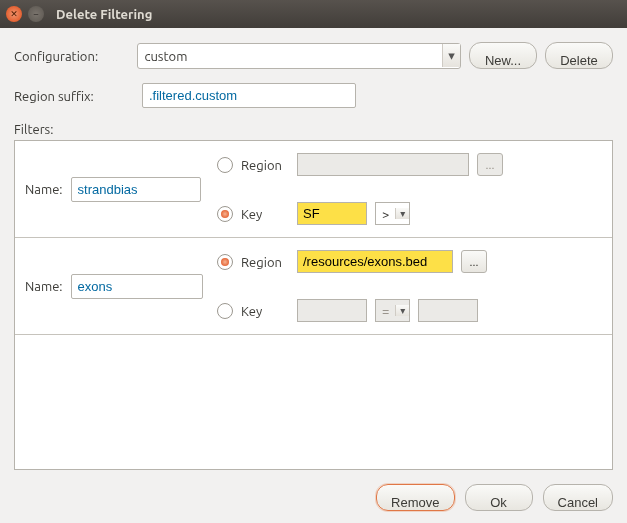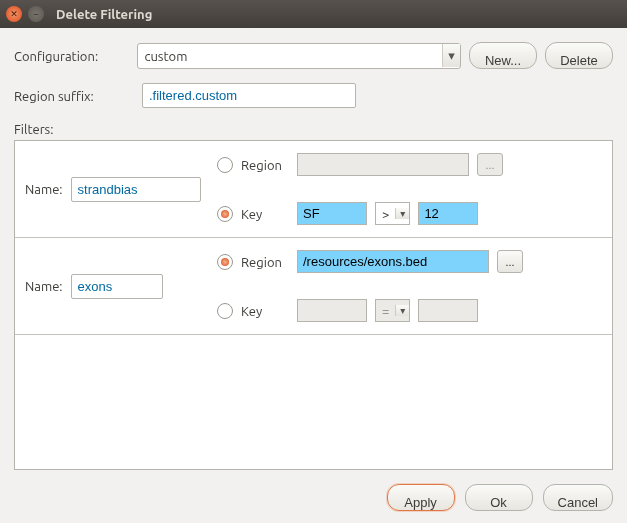--- a/index.html
+++ b/index.html
@@ -80,21 +80,21 @@
   .fmode-col { display:flex; flex-direction:column; gap:26px; flex:1;}
   .mode-line { display:flex; align-items:center; gap:8px; }
   .radio {
     width:16px; height:16px; border:1px solid #9c9890; border-radius:50%;
     display:inline-flex; align-items:center; justify-content:center; background:#fff;
   }
   .radio.selected::after{
     content:""; width:8px; height:8px; border-radius:50%;
     background: radial-gradient(#f7b392,#dd4814);
   }
-  .small-input { height:23px; border:1px solid #b6b3ac; background:#7dd3fc; padding:0 5px; font-size:13px;}
+  .small-input { height:23px; border:1px solid #b6b3ac; background:#fde047; padding:0 5px; font-size:13px;}
   .small-input.disabled { background:#ebeae7; color:#9a958d;}
   .op-combo {
     display:flex; align-items:center; border:1px solid #b6b3ac; height:23px; background:#fff;
   }
   .op-combo span{ padding:0 6px; min-width:14px; text-align:center;}
   .op-combo .arr{ border-left:1px solid #cfcbc4; padding:0 4px; background:linear-gradient(#fafaf8,#e6e3dd); font-size:10px; color:#555;}
   .op-combo.disabled{ background:#ebeae7; color:#9a958d;}
   .browse-btn{
     width:26px; height:23px; border:1px solid #b6b3ac; border-radius:3px;
     background: linear-gradient(#fafaf8,#e8e6e0);
@@ -149,52 +149,51 @@
             <span class="browse-btn disabled">...</span>
           </div>
           <div class="mode-line">
             <span class="radio selected"></span>
             <span style="width:48px">Key</span>
             <input type="text" class="small-input" style="width: 70px;" value="SF">
             <div class="op-combo">
               <span>&gt;</span>
               <span class="arr">▾</span>
             </div>
-            <input type="text" class="small-input" style="width: 60px;" value="12">
           </div>
         </div>
       </div>
 
       <div class="filter-row">
         <div class="fname-col">
           <span>Name:</span>
-          <input type="text" class="field" style="width: 92px;" value="exons">
+          <input type="text" class="field" style="width: 132px;" value="exons">
         </div>
         <div class="fmode-col">
           <div class="mode-line">
             <span class="radio selected"></span>
             <span style="width:48px">Region</span>
-            <input type="text" class="small-input" style="width: 192px;" value="/resources/exons.bed">
+            <input type="text" class="small-input" style="width: 156px;" value="/resources/exons.bed">
             <span class="browse-btn">...</span>
           </div>
           <div class="mode-line">
             <span class="radio"></span>
             <span style="width:48px">Key</span>
             <input type="text" class="small-input disabled" style="width: 70px;" disabled="" value="">
             <div class="op-combo disabled">
               <span>=</span>
               <span class="arr">▾</span>
             </div>
             <input type="text" class="small-input disabled" style="width: 60px;" disabled="" value="">
           </div>
         </div>
       </div>
 
     </div>
   </div>
 
   <div class="footer">
-    <button class="btn btn-primary">Apply</button>
+    <button class="btn btn-primary">Remove</button>
     <button class="btn">Ok</button>
     <button class="btn">Cancel</button>
   </div>
 
 </div>
 
 </body></html>

